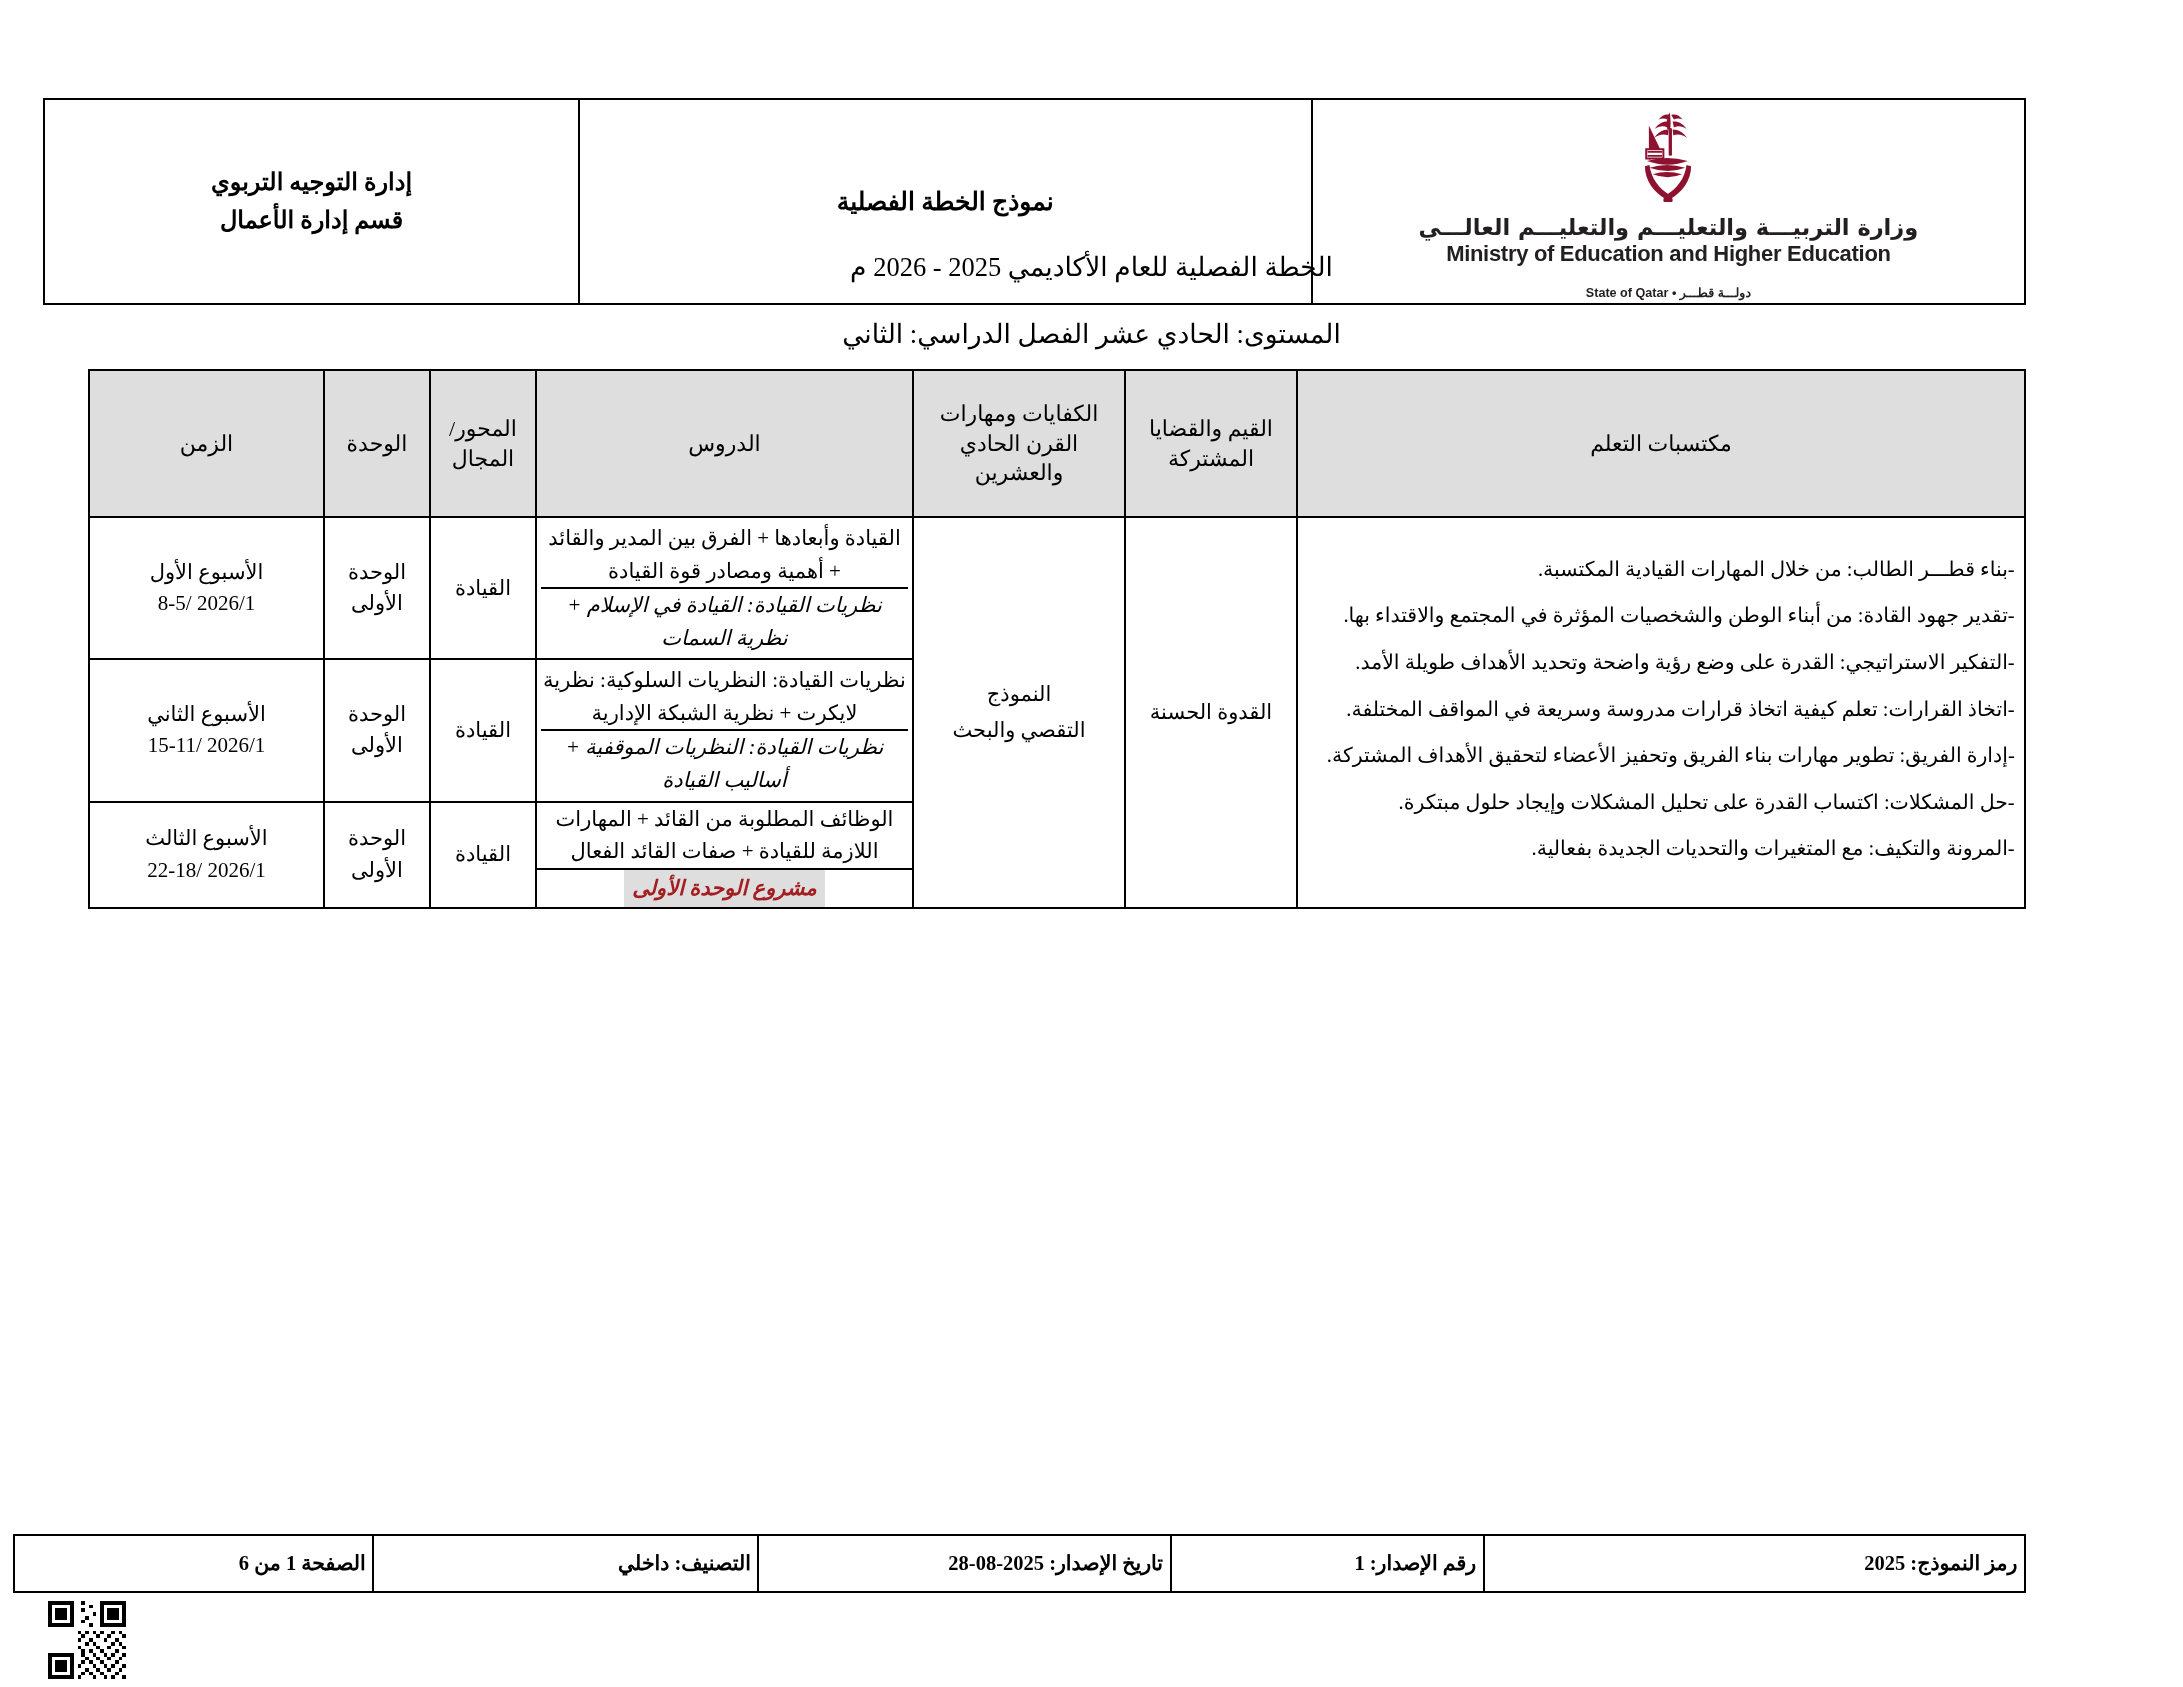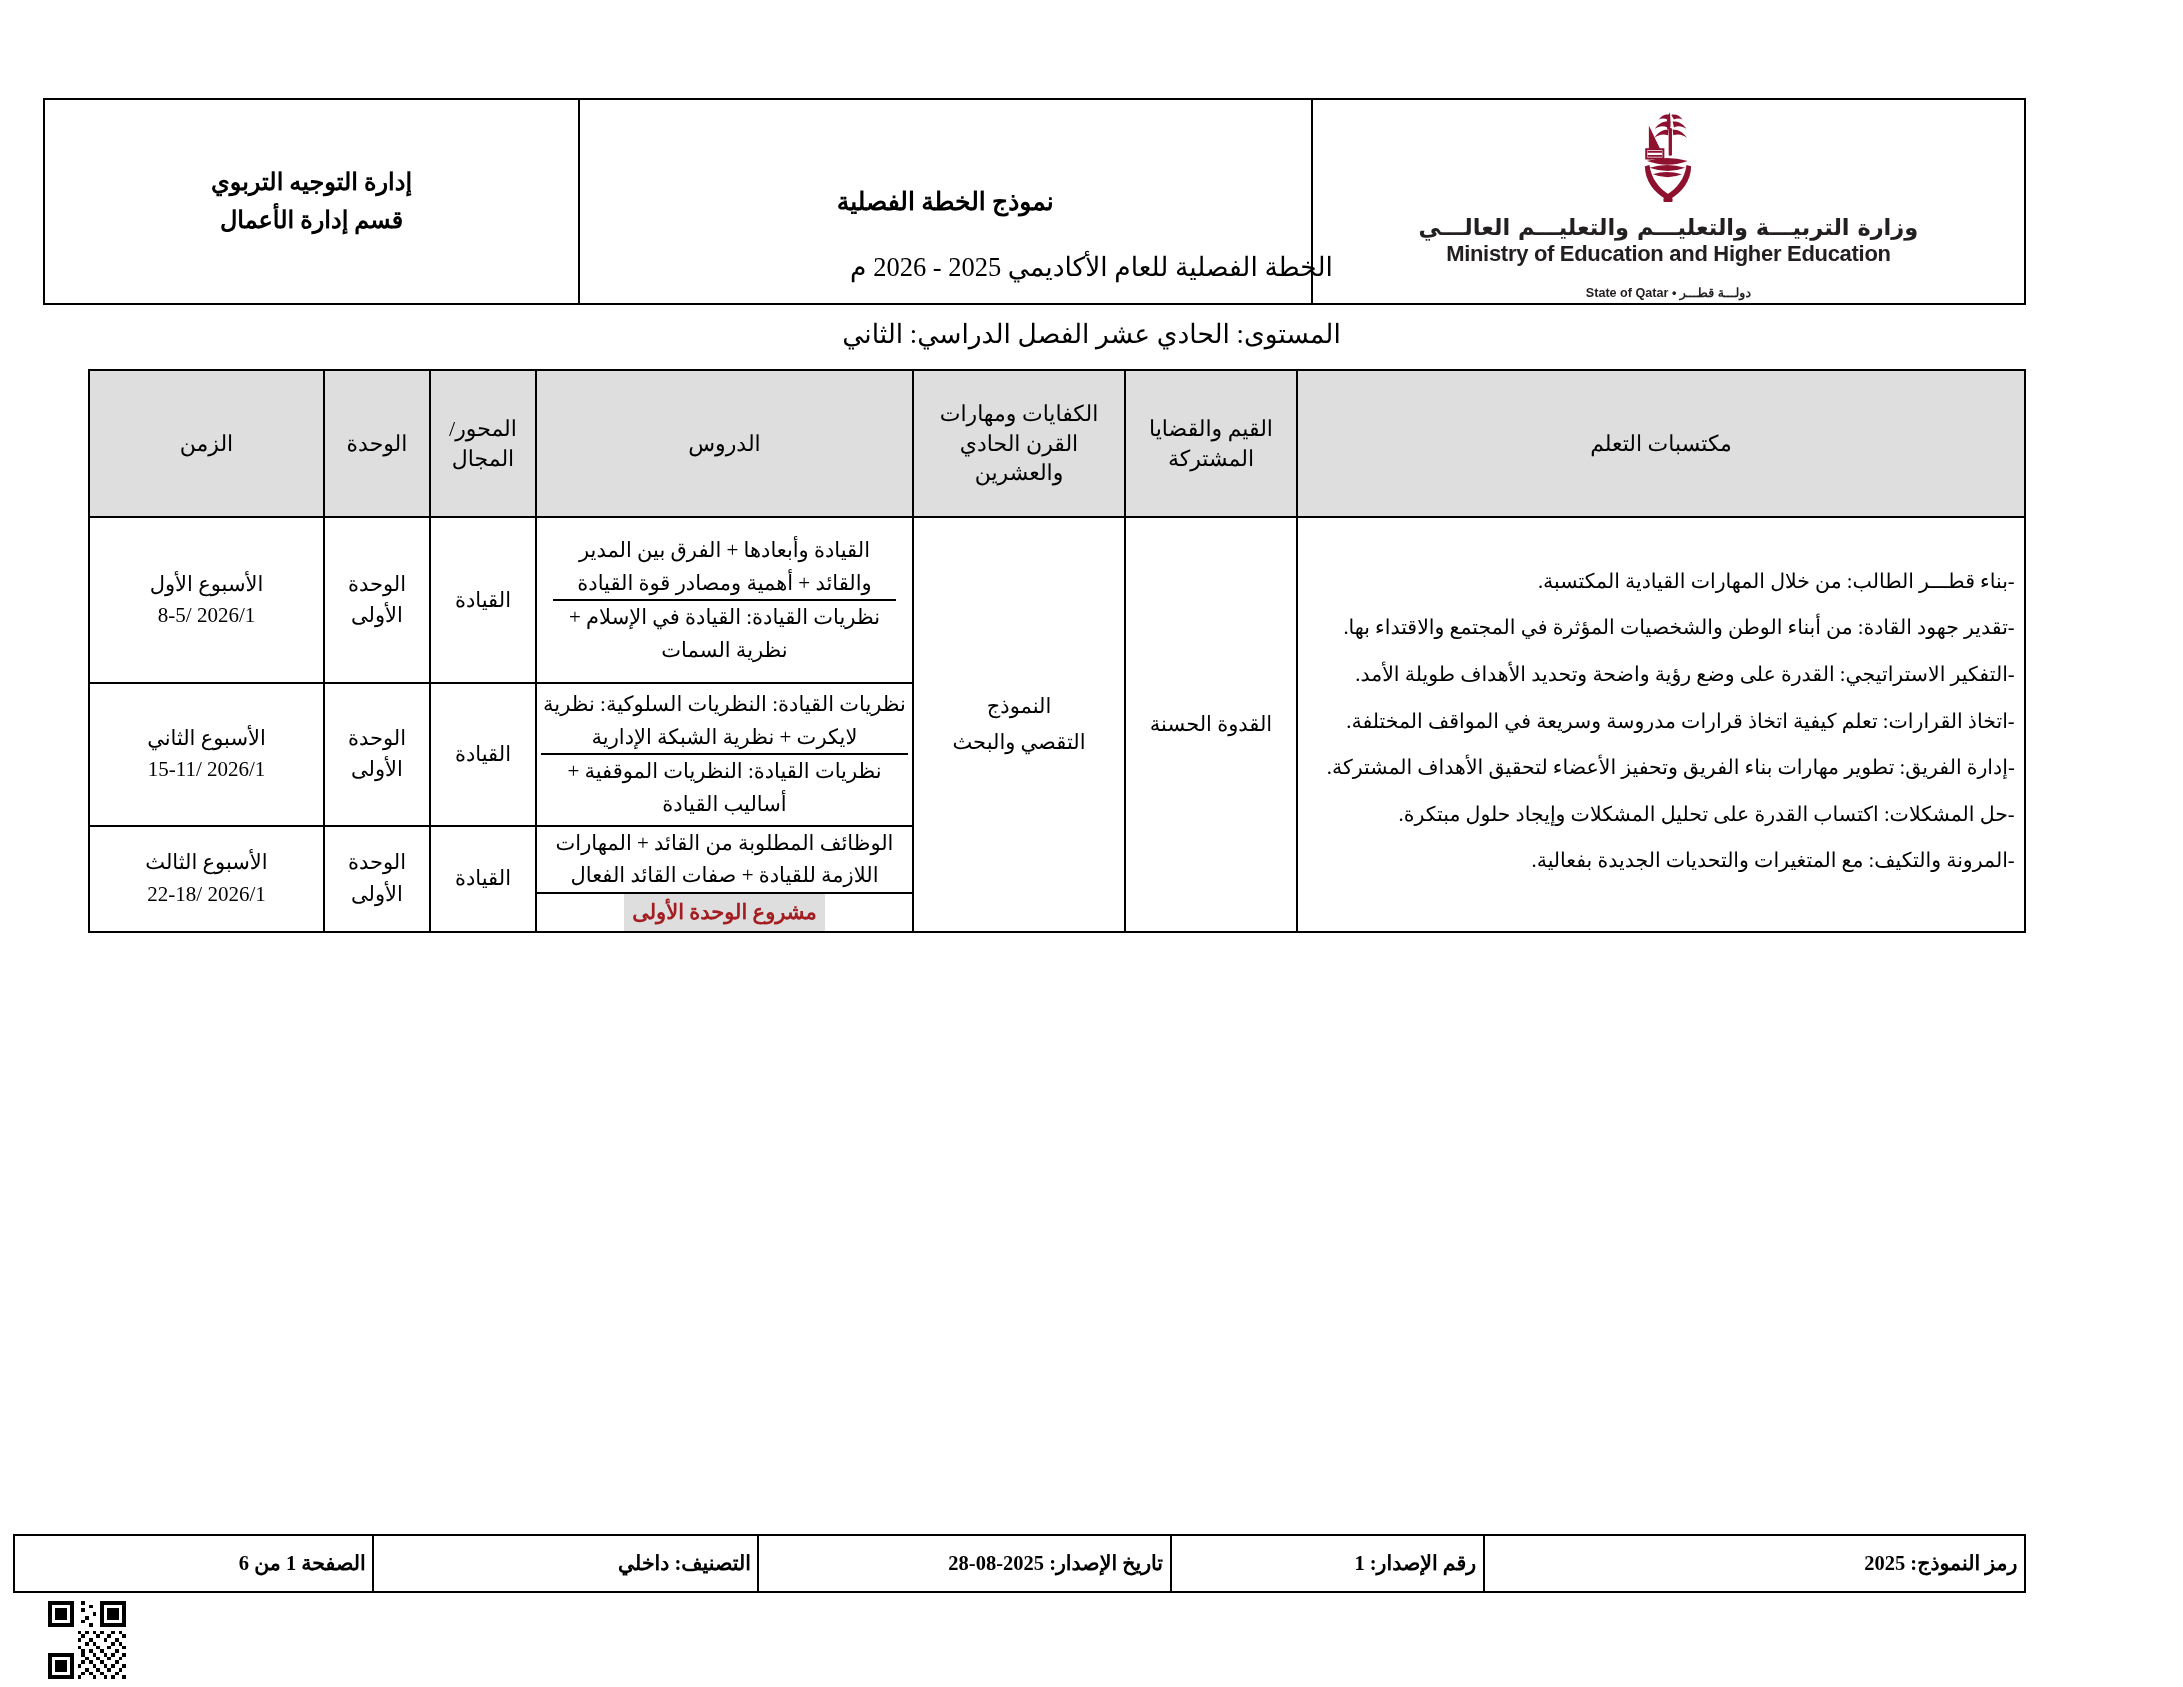--- a/index.html
+++ b/index.html
@@ -179,21 +179,21 @@
     table-layout: fixed;
   }
   .lesson-stack td {
     border: 0;
     border-bottom: 2px solid #000;
     padding: 0;
   }
   .lesson-stack tr:last-child td { border-bottom: 0; }
 
   .pad-lesson-a { padding: 20px 10.6px 22.5px; }
-  .pad-lesson-b { padding: 22.5px 10.6px 20px; }
+  .pad-lesson-b { padding: 22.5px 10.6px 20px; font-style: italic; }
 
   
   .footer-table {
     position: absolute;
     right: 157px;
     top: 1534px;
     width: 1935px;
     border-collapse: collapse;
     table-layout: fixed;
   }
@@ -315,21 +315,21 @@
           <p>-حل المشكلات: اكتساب القدرة على تحليل المشكلات وإيجاد حلول مبتكرة.</p>
           <p>-المرونة والتكيف: مع المتغيرات والتحديات الجديدة بفعالية.</p>
         </td>
         <td class="cell-values" rowspan="3">
           <div>القدوة الحسنة</div>
         </td>
         <td class="cell-skills" rowspan="3">
           <div>النموذج</div>
           <div>التقصي والبحث</div>
         </td>
-        <td style="padding:16px">
+        <td style="padding:4px">
           <table class="lesson-stack">
             <tbody>
                 <tr>
                   <td class="cell-lesson pad-lesson-a">القيادة وأبعادها + الفرق بين المدير والقائد + أهمية ومصادر قوة القيادة</td>
                 </tr>
             <tr>
                   <td class="cell-lesson pad-lesson-b">نظريات القيادة: القيادة في الإسلام + نظرية السمات</td>
                 </tr>
           </tbody>
             </table>

